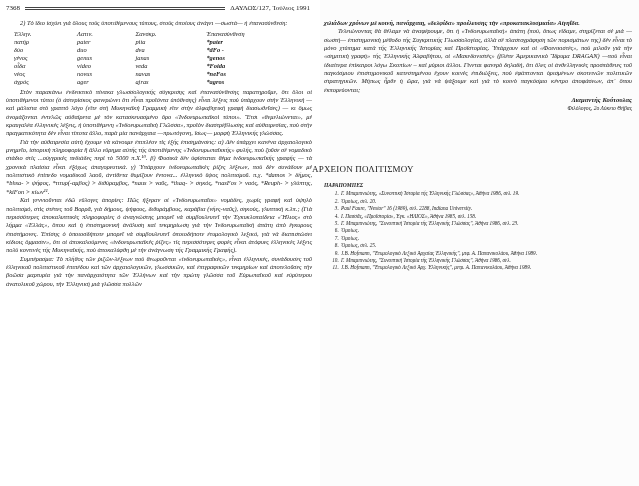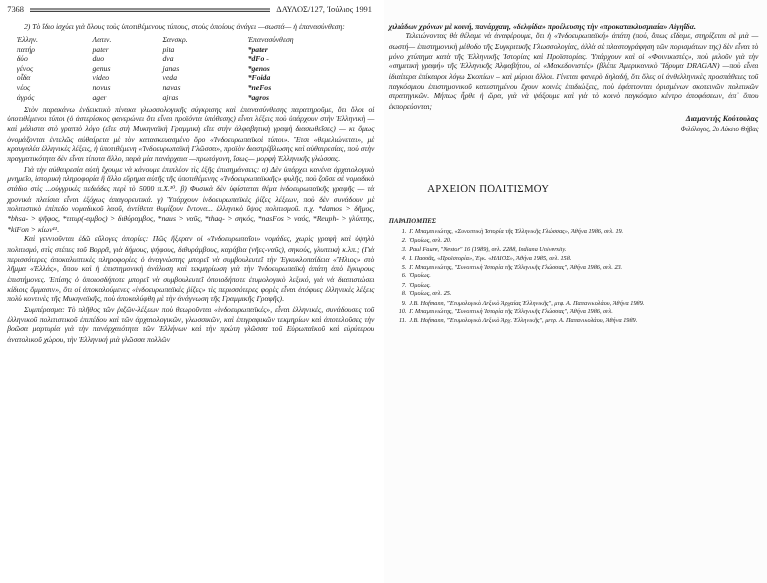--- a/index.html
+++ b/index.html
@@ -18,21 +18,21 @@
   p { margin:0; text-indent:14px; }
   p.noindent { text-indent:0; }
   table.words { width:100%; border-collapse:collapse; margin:3px 0 2px 0; }
   table.words td { padding:0 0 0 8px; font-size:6.4px; line-height:7.9px; }
   table.words td:last-child { font-weight:bold; }
   table.words tr.head td { font-weight:normal; }
   table.words tr.head td:last-child { font-weight:normal; }
   .sign { text-align:right; margin-top:2px; }
   .sign .name { font-weight:bold; font-size:6.6px; }
   .sign .role { font-size:5.6px; }
-  .archive { position:absolute; left:-8px; top:152px; font-style:normal; font-size:9px; letter-spacing:0.2px;margin-left:44px; }
+  .archive { position:absolute; left:-8px; top:164px; font-style:normal; font-size:9px; letter-spacing:0.2px; }
   .refs { position:absolute; left:4px; top:182px; width:306px; font-size:5.2px; line-height:7.4px; font-style:italic; }
   .refs .title { font-weight:bold; font-size:5.6px; margin-bottom:1px; }
   .refs ol { margin:0; padding-left:16px; }
   .refs li { padding-left:1px; }
 </style>
 </head>
 <body>
 
 <div class="page" id="left-page">
   <div class="header">

